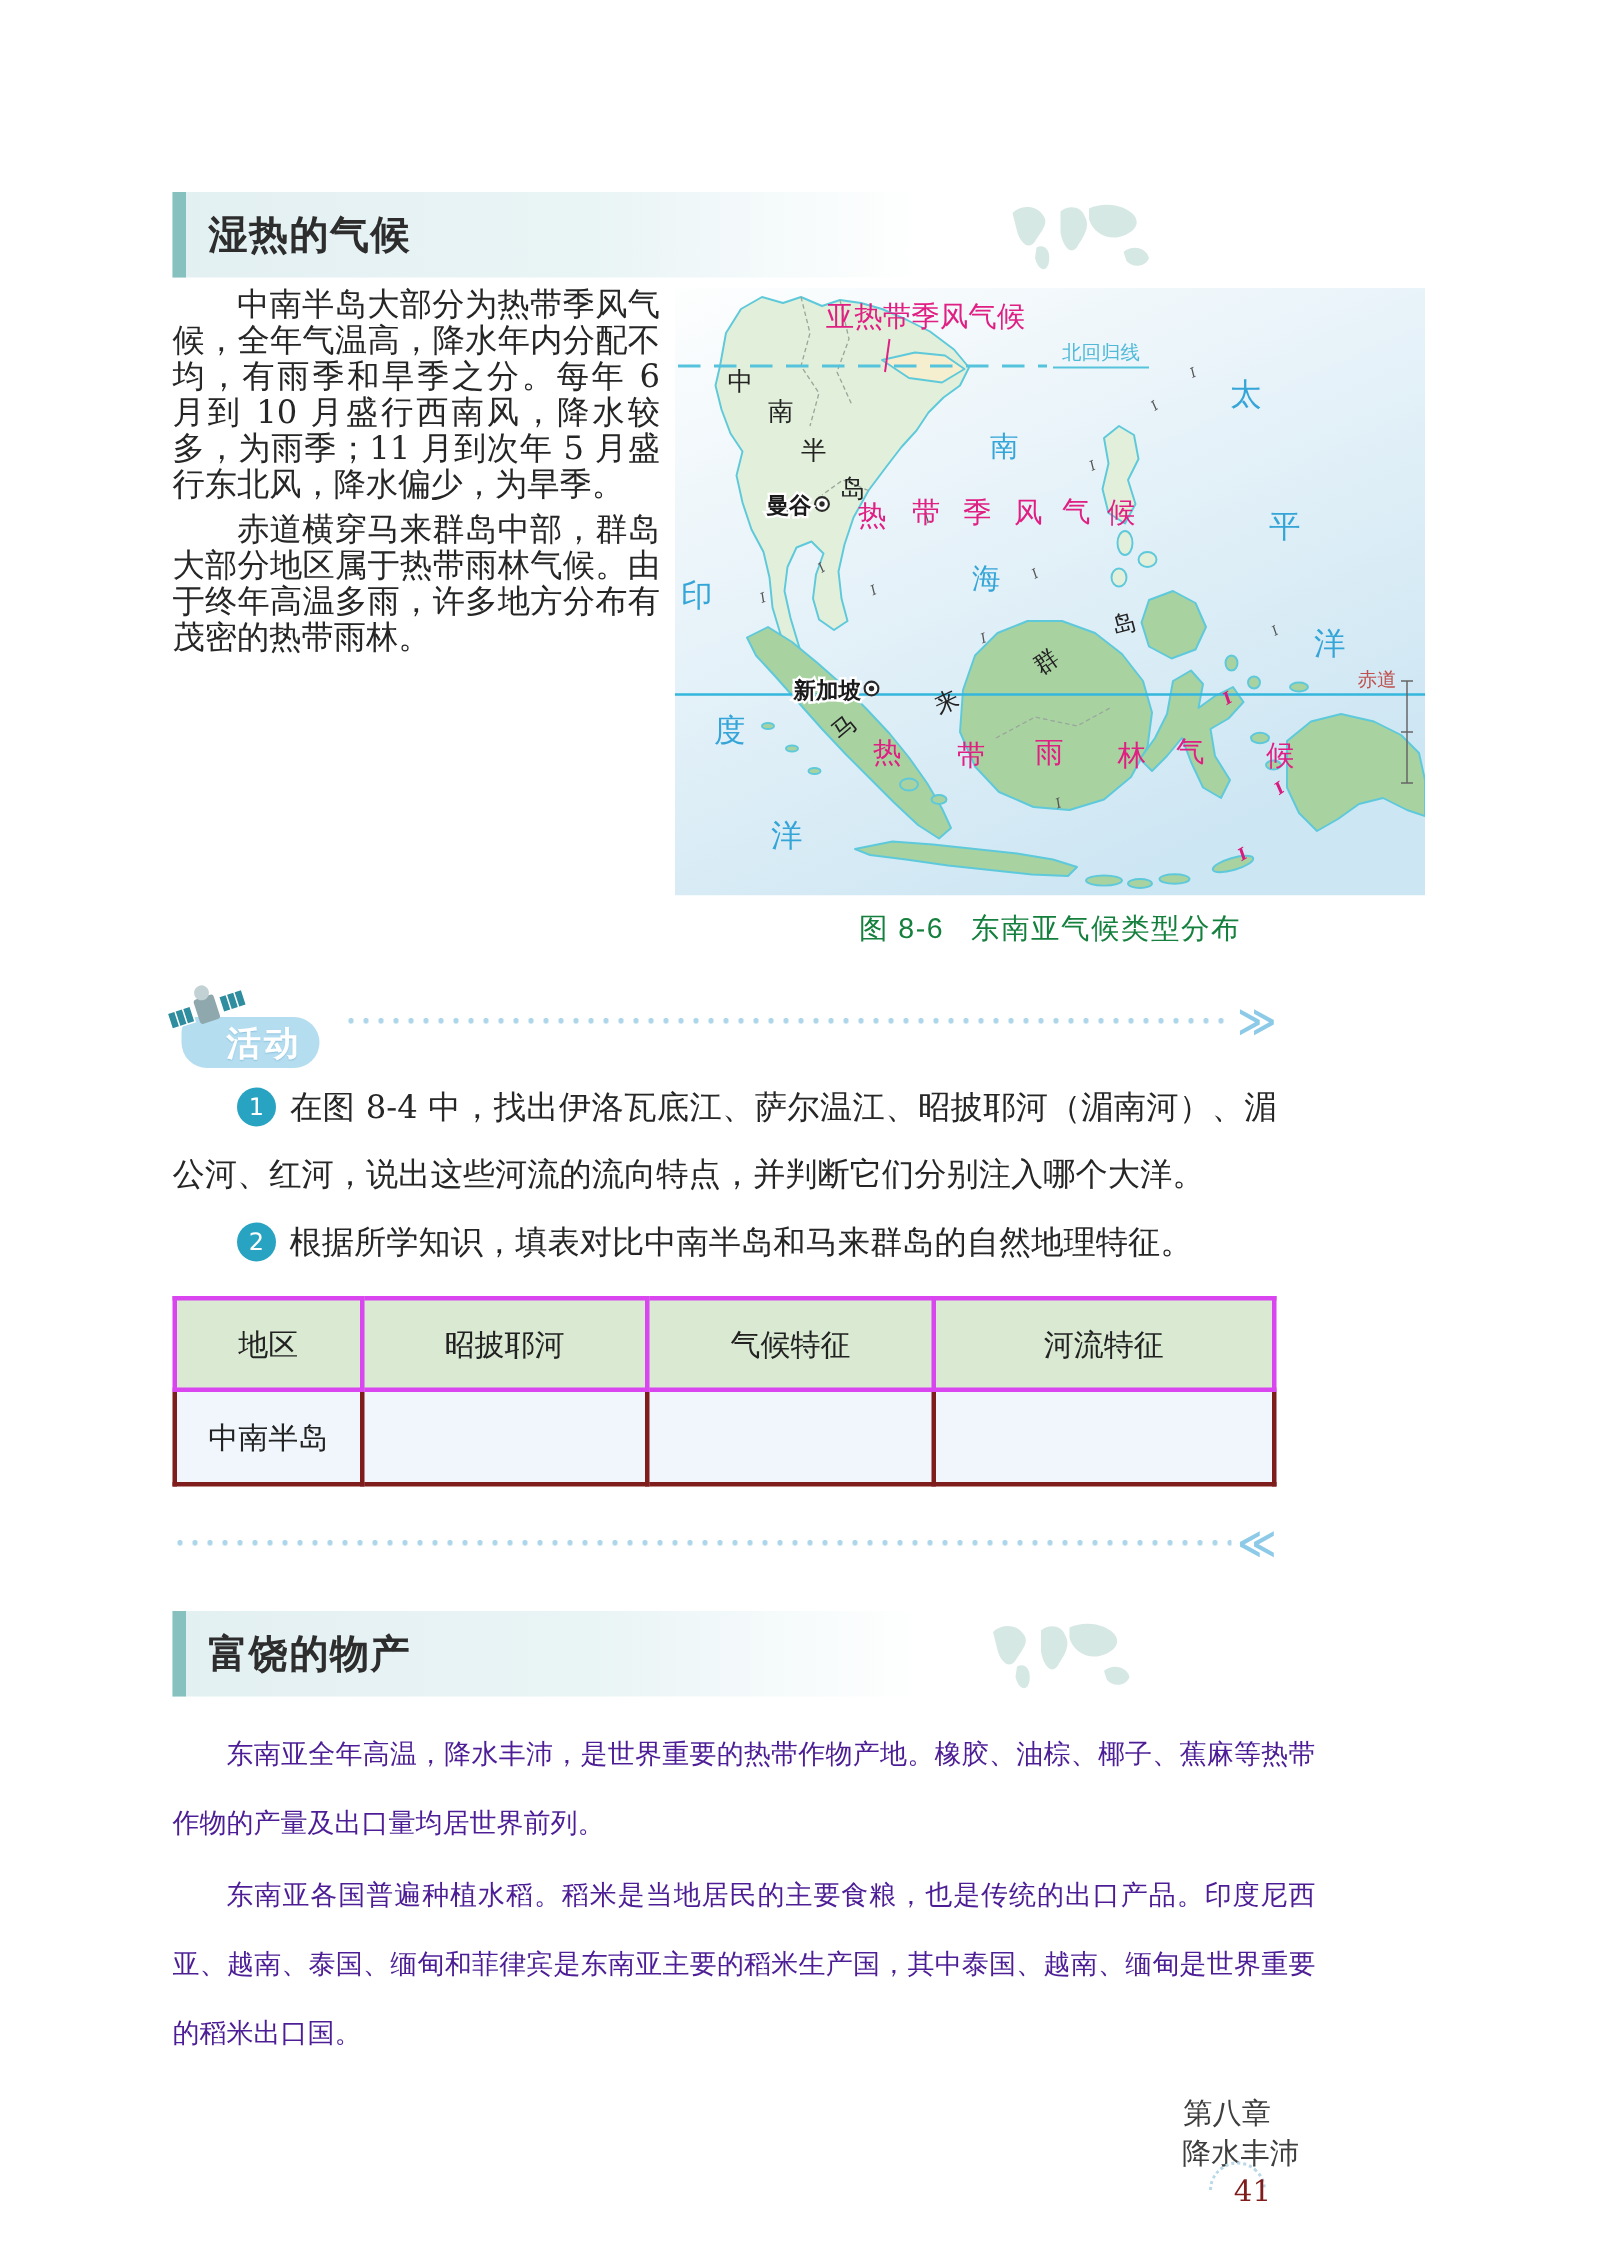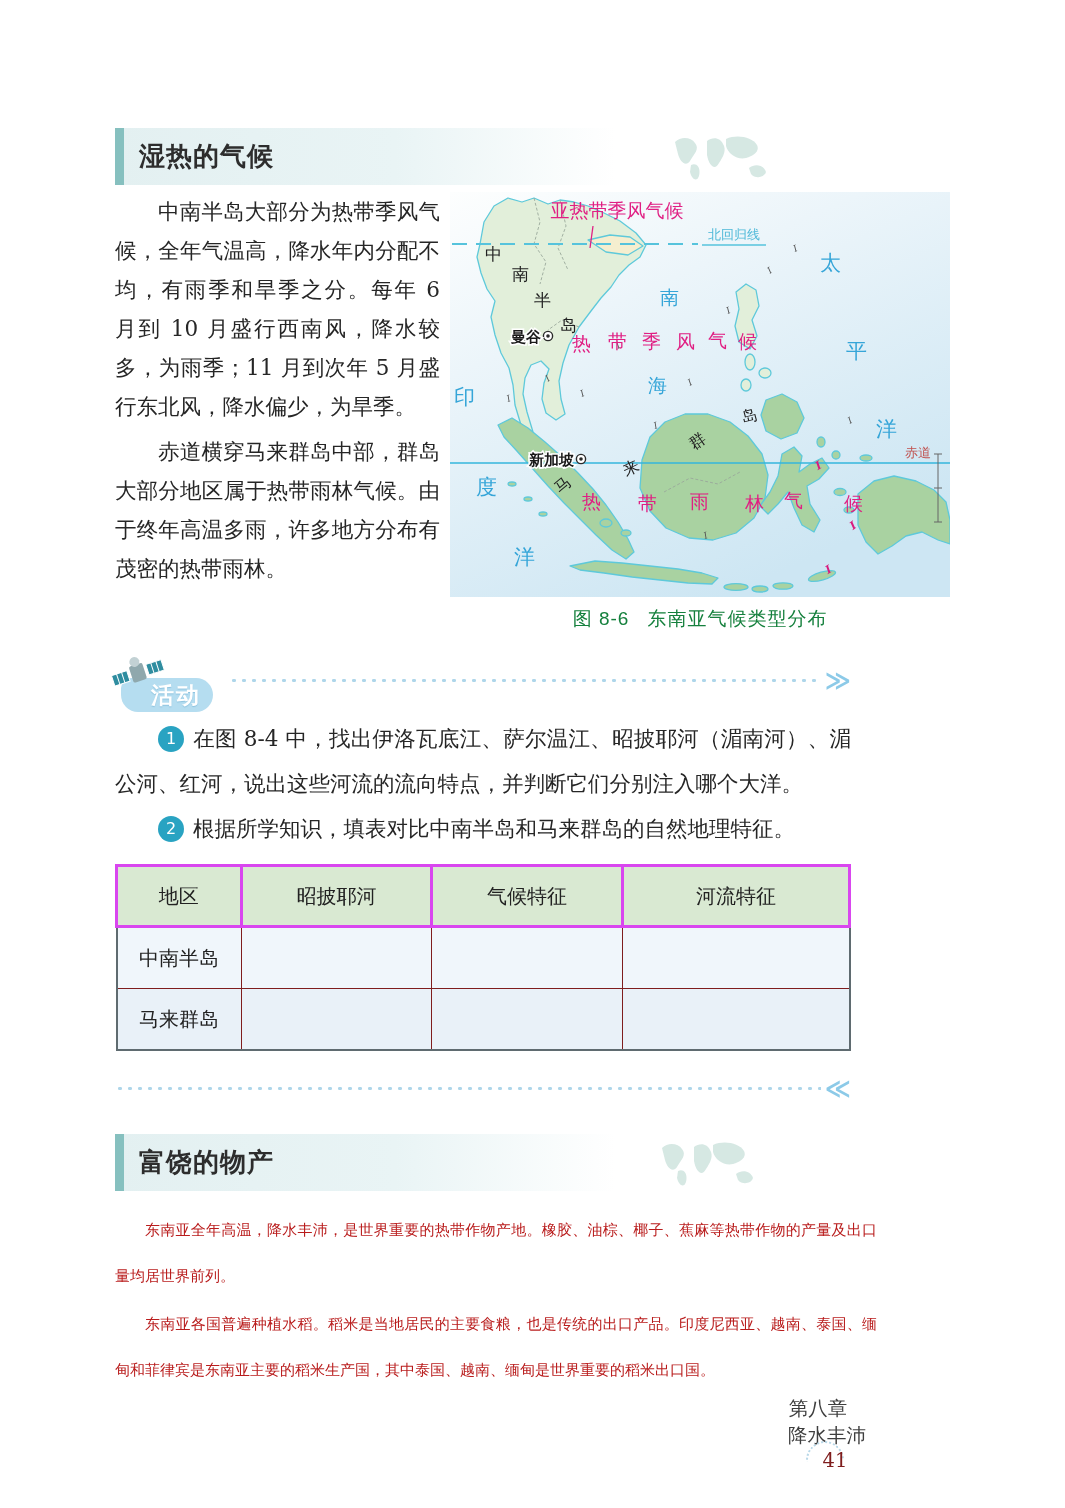--- a/index.html
+++ b/index.html
@@ -16,21 +16,21 @@
   }
   .sec-head .bar{width:9px; height:57px; background:#86c0bf; margin-right:15px; flex:0 0 auto;}
   .sec-head h2{
     margin:0; font-family:"DejaVu Sans", sans-serif; font-weight:bold;
     font-size:26px; color:#2d2d2d; letter-spacing:1px;
   }
   .wm{position:absolute; right:82px; top:6px; opacity:.85;}
   .sec-head2 .wm{right:95px;}
   
   .cols{display:flex; margin-top:7px;}
-  .text-col{width:325px; flex:0 0 auto; font-size:21.5px; line-height:39px; text-align:justify; color:#262626;}
+  .text-col{width:325px; flex:0 0 auto; font-size:21.5px; line-height:24px; text-align:justify; color:#262626;}
   .text-col p{margin:0; text-indent:2em;}
   .text-col p + p{margin-top:6px;}
   .map-fig{width:500px; margin:0 0 0 10px; flex:0 0 auto;}
   .map-fig svg{display:block;}
   .map-fig figcaption{
     margin-top:9px; text-align:center; font-family:Liberation Sans, sans-serif;
     font-size:19px; color:#15803d; letter-spacing:1px;
   }
   .map-fig figcaption .fig-no{margin-right:18px;}
   
@@ -58,29 +58,29 @@
     background:#29a3c2; color:#fff; font-family:"DejaVu Sans", sans-serif;
     font-size:16px; line-height:26px; text-align:center; text-indent:0;
     margin-right:9px; vertical-align:2px;
   }
   
   table.cmp{width:100%; border-collapse:collapse; margin-top:13px; border:2px solid #5f6b70;}
   table.cmp th{
     background:#d9e9d2; border:3px solid #d946ef; height:56px;
     font-family:"DejaVu Serif", serif; font-weight:normal; font-size:20px; color:#222;
   }
-  table.cmp td{border:1px solid #7f1d1d; height:58px; font-size:20px; text-align:center; color:#222;}
+  table.cmp td{border:3px solid #7f1d1d; height:58px; font-size:20px; text-align:center; color:#222;}
   table.cmp tr.r1 td{background:#f0f6fb;}
   table.cmp tr.r2 td{background:#e9f1f8;}
   .col-region{width:17%;} .col-a{width:26%;} .col-b{width:26%;} .col-c{width:31%;}
   .rule2{display:flex; align-items:center; margin-top:25px;}
   .rule2 .dotrule{margin:0 4px 0 0;}
   
   .sec2{margin-top:33px;}
-  .sec2-body{width:762px; margin-top:16px; font-size:15px; line-height:46px; text-align:justify; color:#b91c1c;}
+  .sec2-body{width:762px; margin-top:16px; font-size:18px; line-height:46px; text-align:justify; color:#4c1d95;}
   .sec2-body p{margin:0; text-indent:2em;}
   .sec2-body p + p{margin-top:2px;}
   
   .footer{position:absolute; top:1395px; right:100px; display:flex; align-items:center;
     font-size:19.5px; color:#3e3e3e;flex-direction:column;}
   .footer .chap{margin-right:18px;}
   .pagenum{position:relative; margin-left:16px; width:34px; text-align:center; color:#7f1d1d;}
   .pagenum .arc{
     position:absolute; left:-12px; top:-8px; width:34px; height:34px;
     border:2px dotted #b9d8e8; border-radius:50%;
@@ -312,26 +312,20 @@
         <th>昭披耶河</th>
         <th>气候特征</th>
         <th>河流特征</th>
       </tr>
       <tr class="r1">
         <td>中南半岛</td>
         <td></td>
         <td></td>
         <td></td>
       </tr>
-      <tr class="r2">
-        <td>马来群岛</td>
-        <td></td>
-        <td></td>
-        <td></td>
-      </tr>
     </tbody>
       </table>
 
     <div class="rule2">
       <div class="dotrule"></div>
       <span class="chev">≪</span>
     </div>
   </div>
 
   <div class="sec2">

